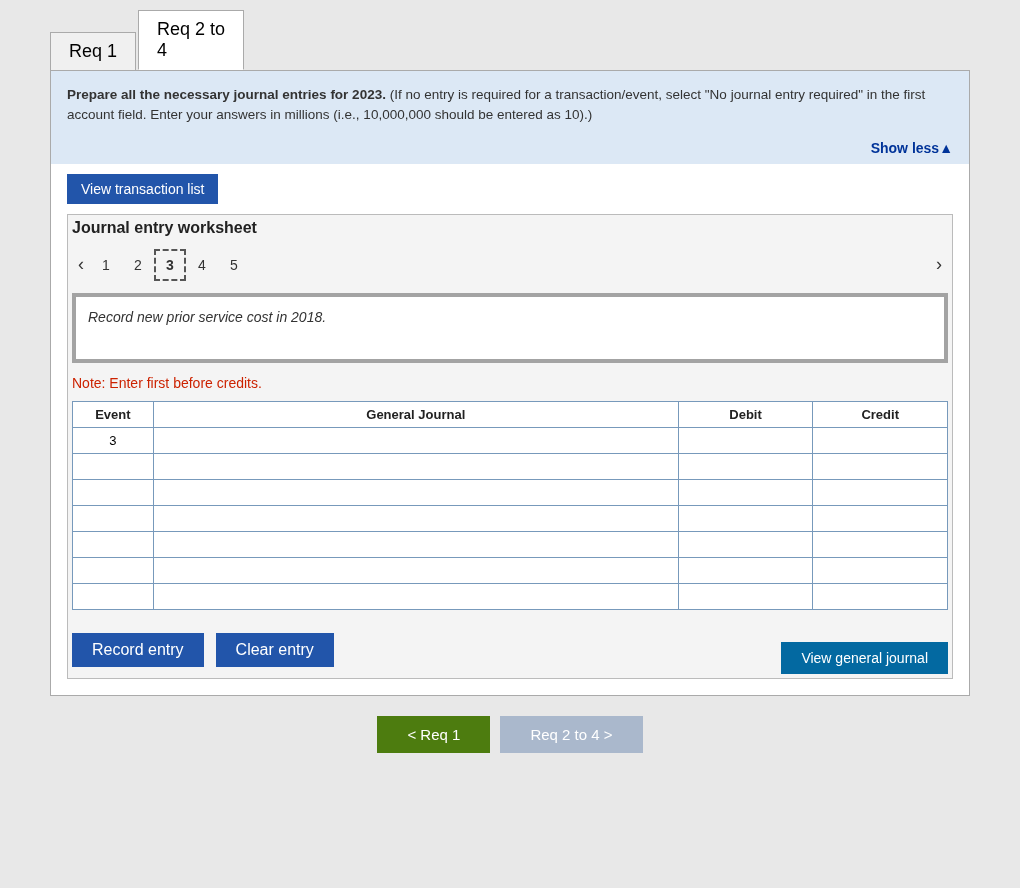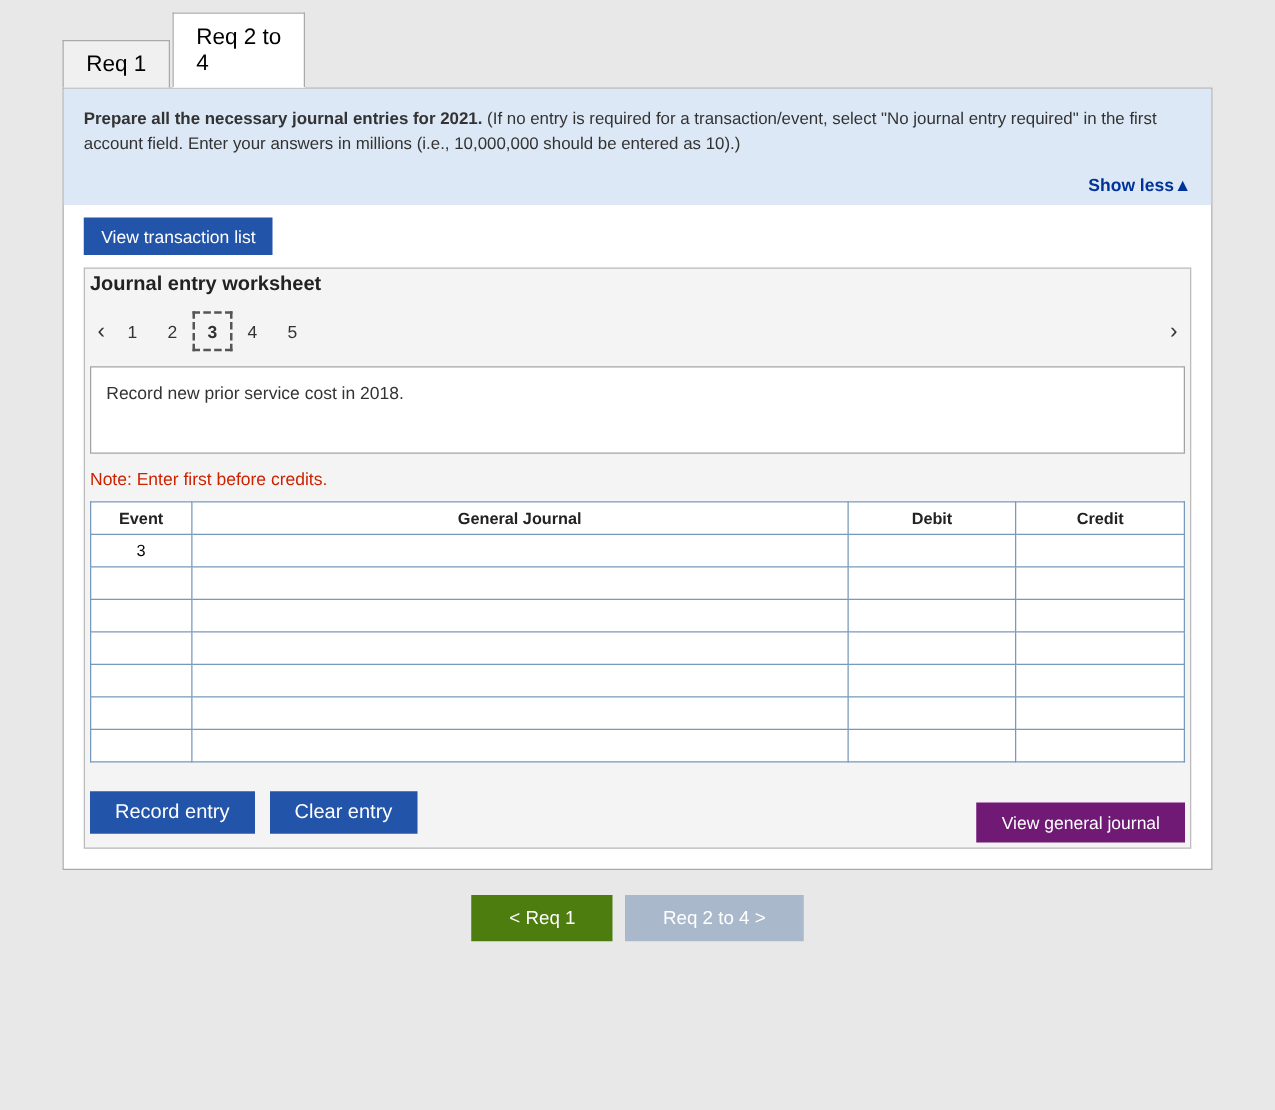--- a/index.html
+++ b/index.html
@@ -117,27 +117,28 @@
       font-size: 14px;
       color: #333;
     }
     .page-num.active {
       border: 2px dashed #555;
       font-weight: bold;
     }
 
     
     .description-box {
-      border: 1px solid #a3a3a3;
+      border: 4px solid #a3a3a3;
       background: #fff;
       padding: 12px;
       min-height: 70px;
       margin-bottom: 12px;
       font-size: 14px;
       color: #333;
+      font-style: italic;
     }
 
     
     .note-text {
       color: #cc2200;
       font-size: 14px;
       margin-bottom: 10px;
     }
 
     
@@ -200,21 +201,21 @@
       color: #fff;
       background: #2255aa;
     }
     .btn-view-journal {
       margin-left: auto;
       padding: 8px 20px;
       font-size: 14px;
       cursor: pointer;
       border: none;
       color: #fff;
-      background: #701a75;
+      background: #0369a1;
       margin-top: 16px;
     }
 
     
     .bottom-nav {
       display: flex;
       justify-content: center;
       gap: 10px;
       margin: 20px 0;
     }
@@ -243,21 +244,21 @@
     </div>
     <div class="tab active">
       <span>Req 2 to<br>4</span>
     </div>
   </div>
 
   <div class="main-content">
 
     
     <div class="instruction-box">
-      <span class="bold">Prepare all the necessary journal entries for 2021.</span>
+      <span class="bold">Prepare all the necessary journal entries for 2023.</span>
       <span>(If no entry is required for a transaction/event, select "No journal entry required" in the first account field. Enter your answers in millions (i.e., 10,000,000 should be entered as 10).)</span>
     </div>
     <div class="show-less">
       <span>Show less▲</span>
     </div>
 
     
     <button class="view-transaction-btn">View transaction list</button>
 
     

